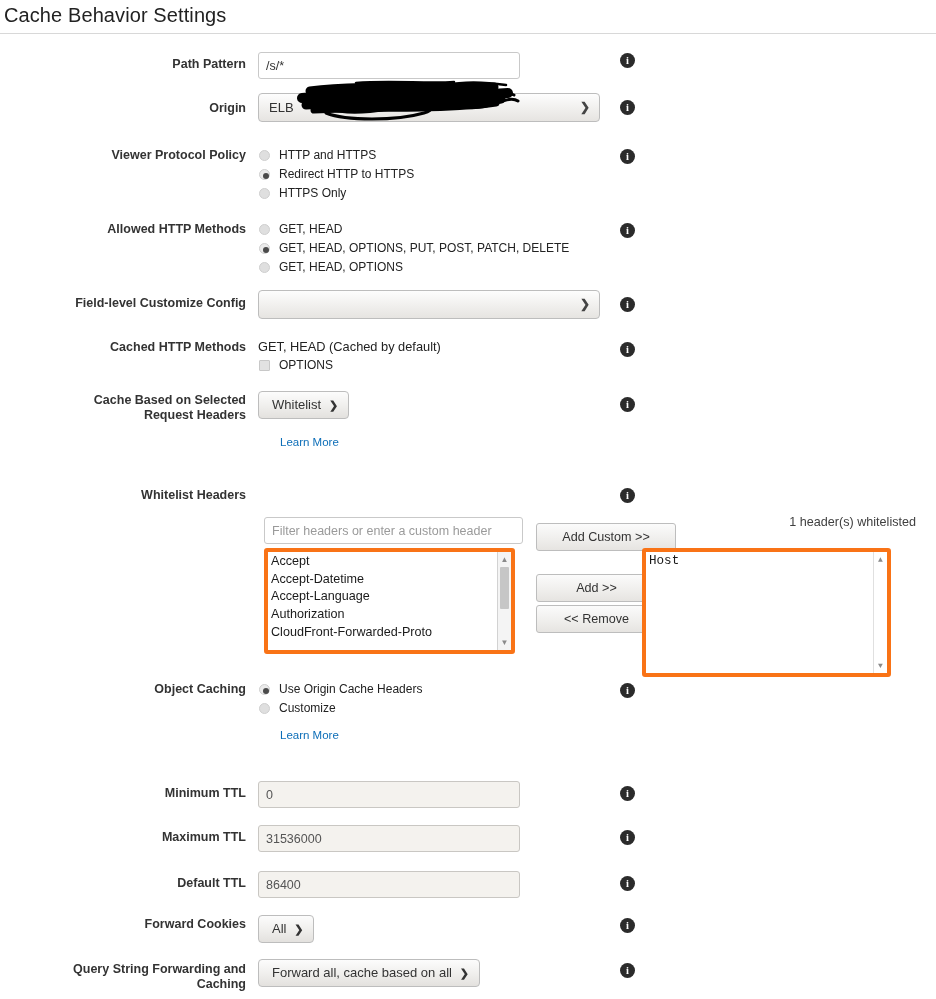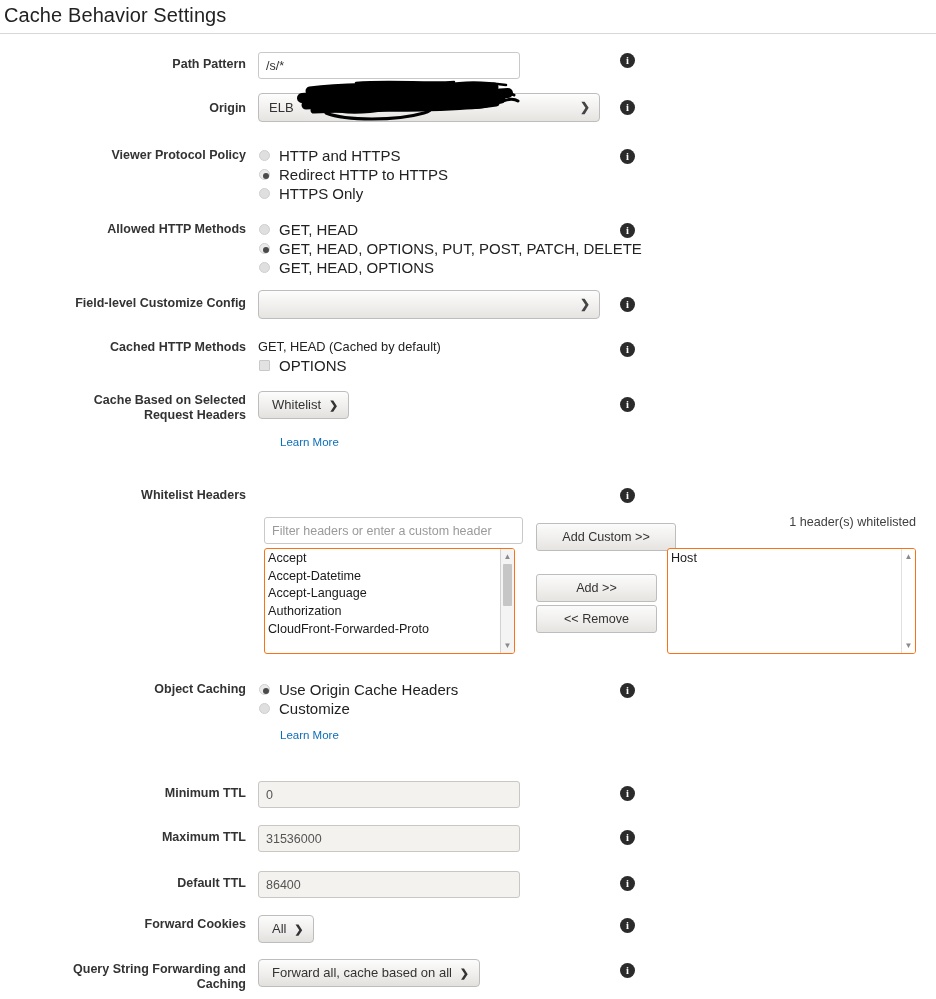--- a/index.html
+++ b/index.html
@@ -127,21 +127,21 @@
     line-height: 26px;
     font-size: 11px;
     color: #333;
     font-weight: bold;
   }
 
   
   .optline {
     position: relative;
     height: 19px;
-    font-size: 15px;
+    font-size: 12px;
     color: #222;
     line-height: 19px;
     white-space: nowrap;
     padding-left: 21px;
   }
   .radio {
     position: absolute;
     left: 1px; top: 4px;
     width: 11px; height: 11px;
     border-radius: 50%;
@@ -177,21 +177,21 @@
   .learn {
     font-size: 11.5px;
     color: #0d6eb8;
     text-decoration: none;
     cursor: pointer;
   }
 
   
   .listbox {
     position: relative;
-    border: 1px solid #f97316;
+    border: 4px solid #f97316;
     border-radius: 3px;
     background: #ffffff;
     overflow: hidden;
   }
   .listbox .items {
     position: absolute;
     left: 0; top: 0; right: 14px; bottom: 0;
     padding: 1px 0 0 3px;
     overflow: hidden;
   }
@@ -398,21 +398,21 @@
     <div class="sbar">
       <div class="arrow up">▲</div>
       <div class="thumb" style="top:15px; height:42px;"></div>
       <div class="arrow down">▼</div>
     </div>
   </div>
 
   <button class="pbtn" style="position:absolute; left:536px; top:574px; width:121px;">Add &gt;&gt;</button>
   <button class="pbtn" style="position:absolute; left:536px; top:605px; width:121px;">&lt;&lt; Remove</button>
 
-  <div class="listbox" style="position:absolute; left:667px; top:548px; width:249px; height:106px;">
+  <div class="listbox" style="position:absolute; left:642px; top:548px; width:249px; height:129px;font-family:Liberation Mono, monospace;">
     <div class="items">
       <div class="item">Host</div>
     </div>
     <div class="sbar" style="background:#ffffff; border-left:1px solid #e0e0e0;">
       <div class="arrow up">▲</div>
       <div class="arrow down">▼</div>
     </div>
   </div>
 
   <div class="row" style="top:682px;">

